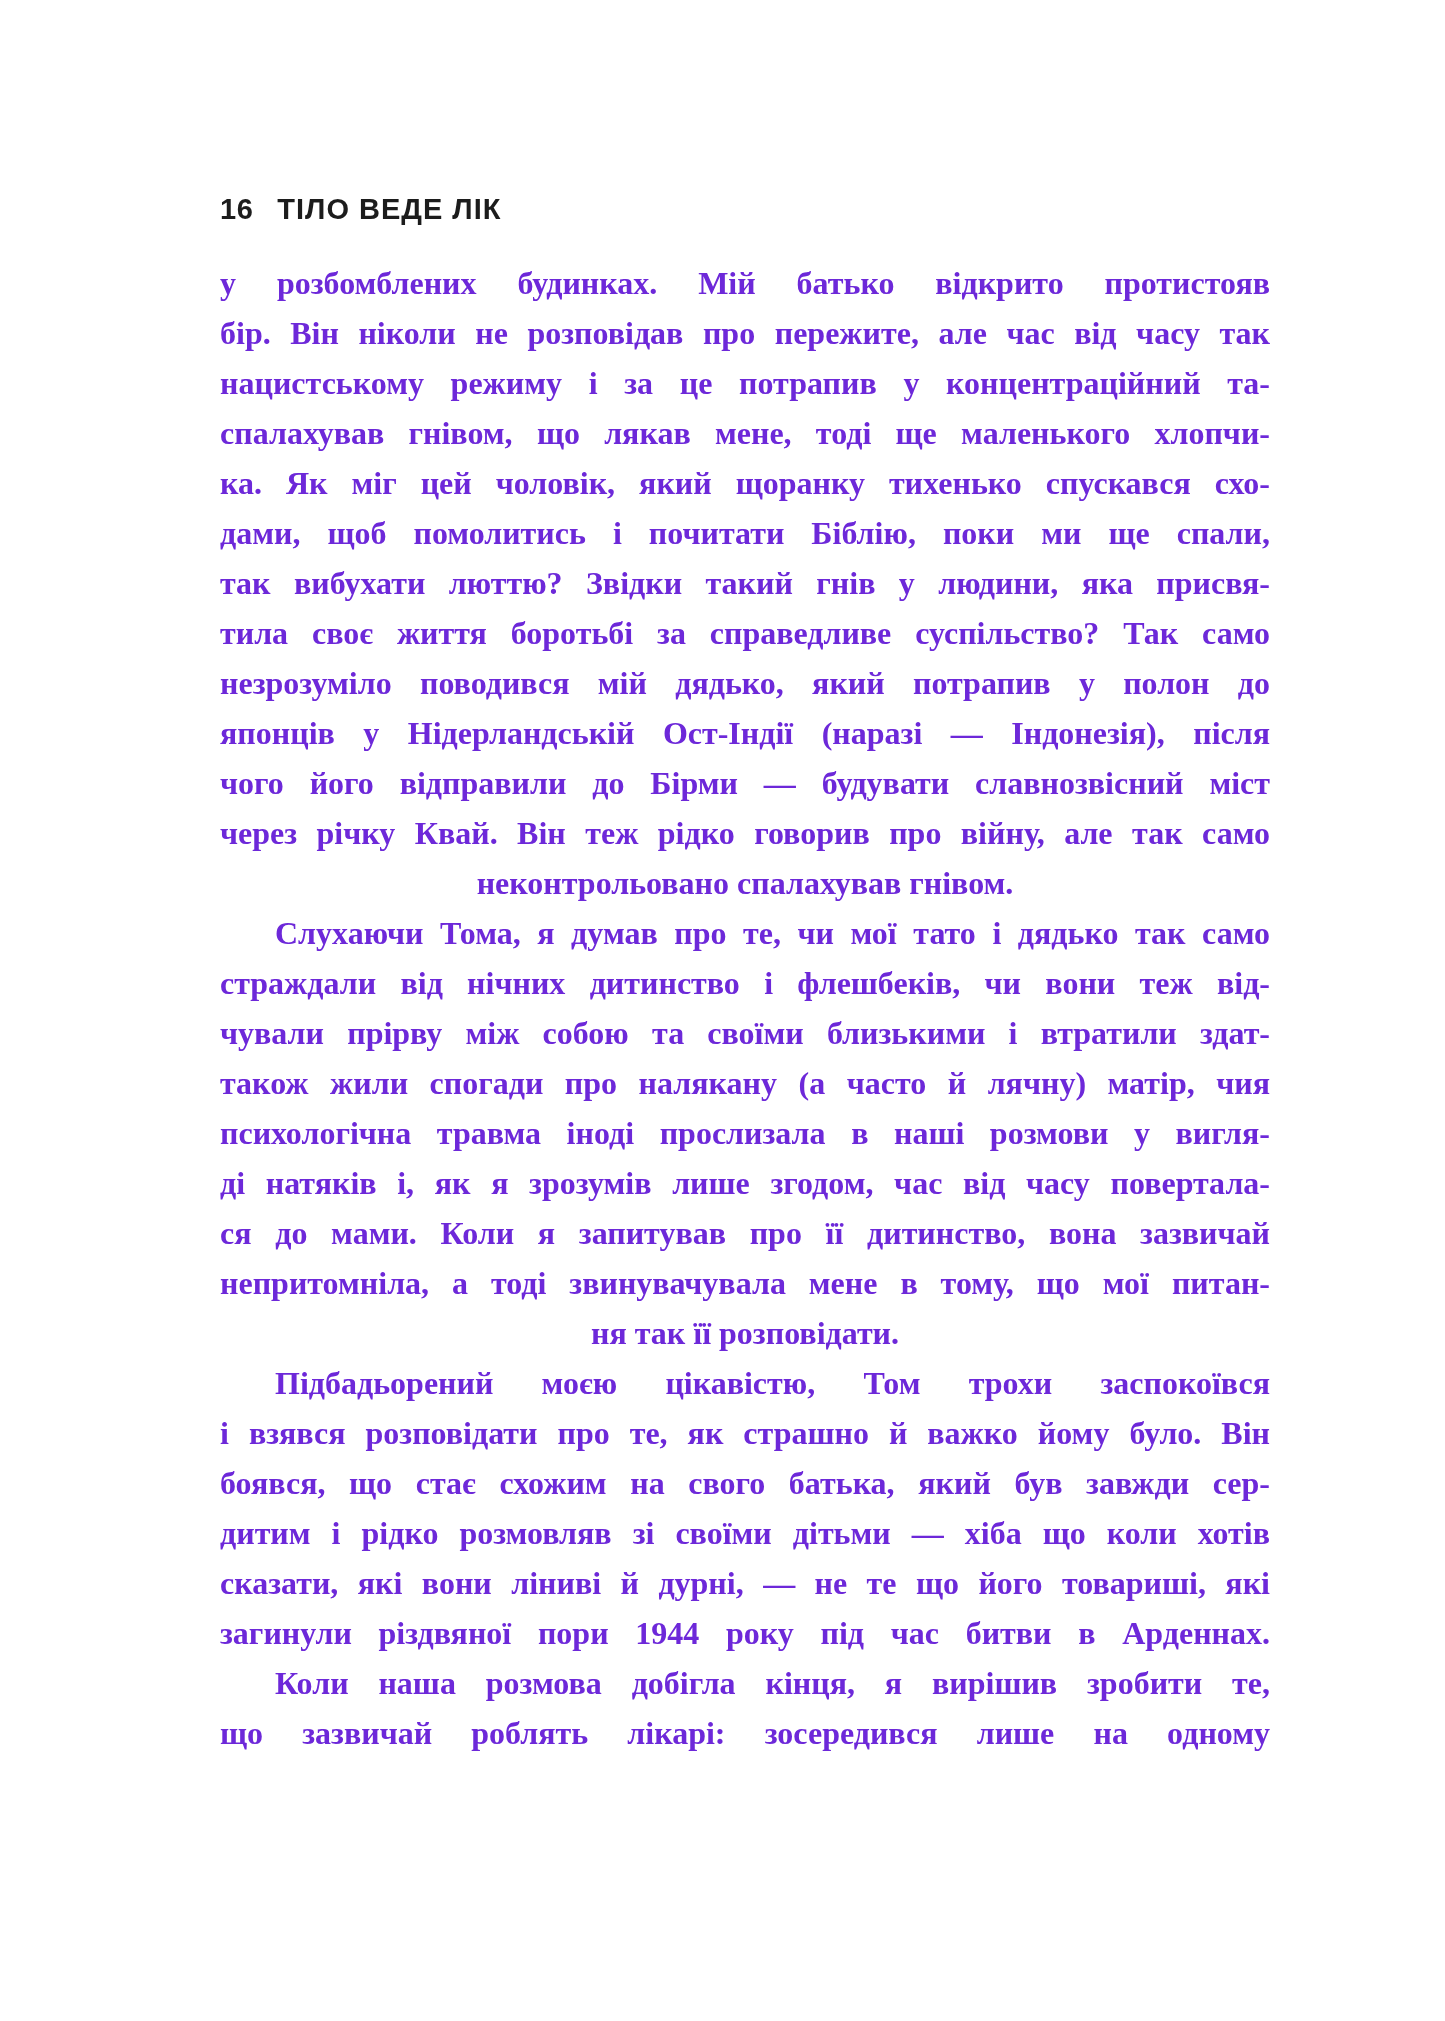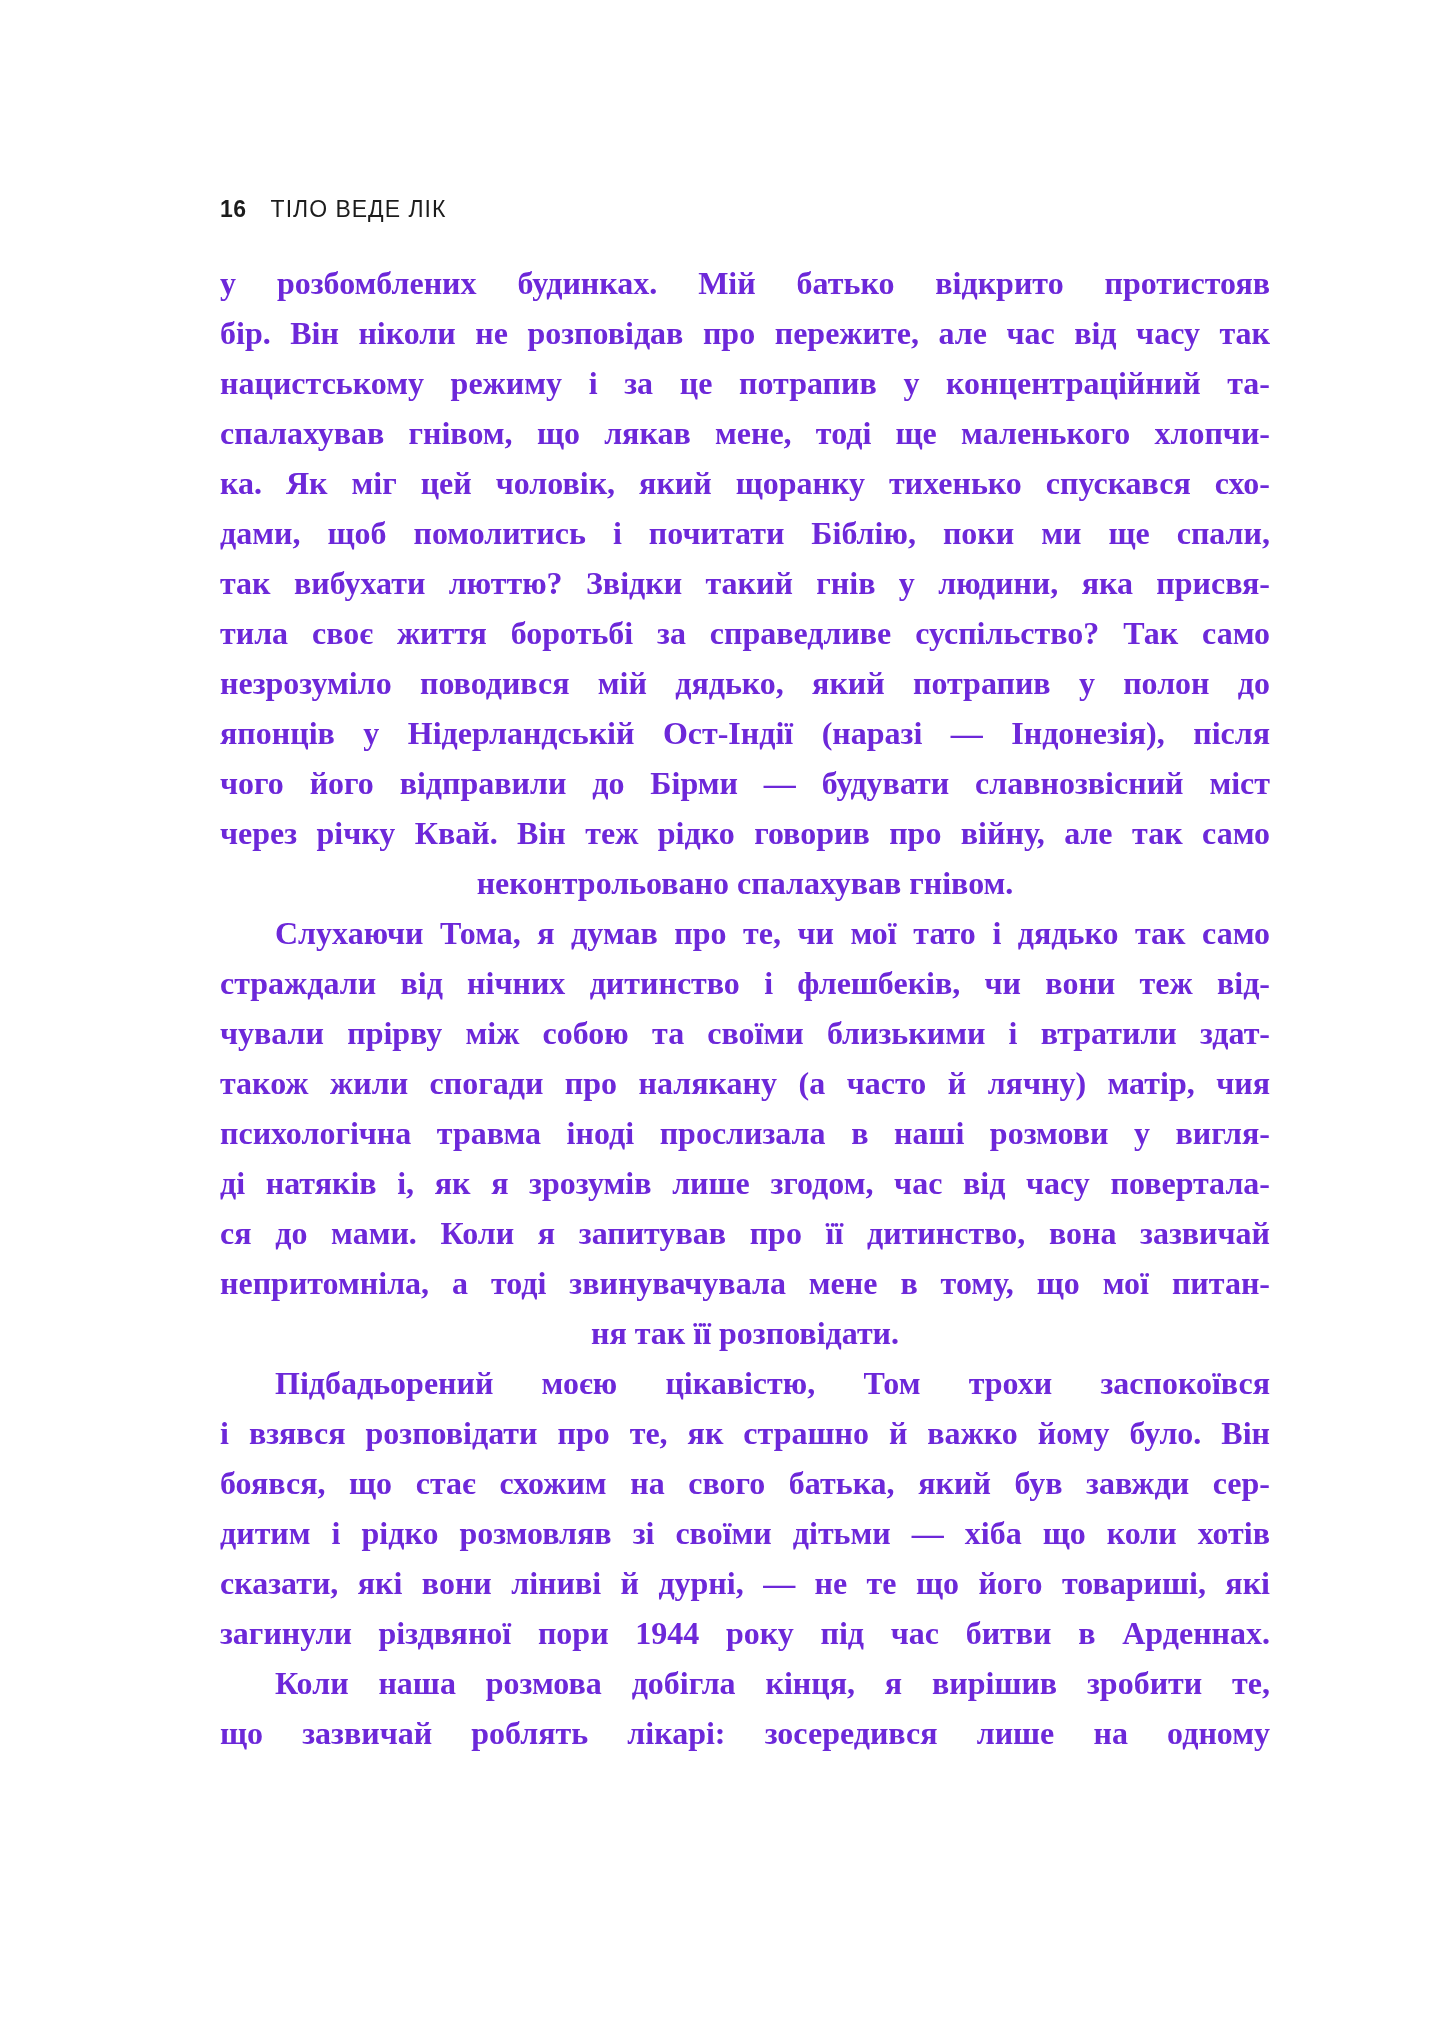--- a/index.html
+++ b/index.html
@@ -16,27 +16,27 @@
     width: 1445px;
     height: 2021px;
     padding: 196px 175px 0 220px;
     background: #ffffff;
   }
   .page-header {
     display: flex;
     align-items: baseline;
     gap: 24px;
     font-family: "Liberation Sans", sans-serif;
-    font-size: 23px;
+    font-size: 29px;
     line-height: 26px;
     color: #1c1c1c;
     margin-bottom: 36px;
   }
   .page-number { font-weight: bold; letter-spacing: 0.5px; }
-  .running-title { font-weight: normal; letter-spacing: 1px; text-align: center; }
+  .running-title { font-weight: bold; letter-spacing: 1px; text-align: center; }
   .text-block {
     font-size: 32px;
     line-height: 50px;
     color: #6d28d9;
     font-weight: bold;
   }
   .paragraph { margin: 0; padding: 0; }
   .text-line {
     white-space: normal;
     hyphens: none;

